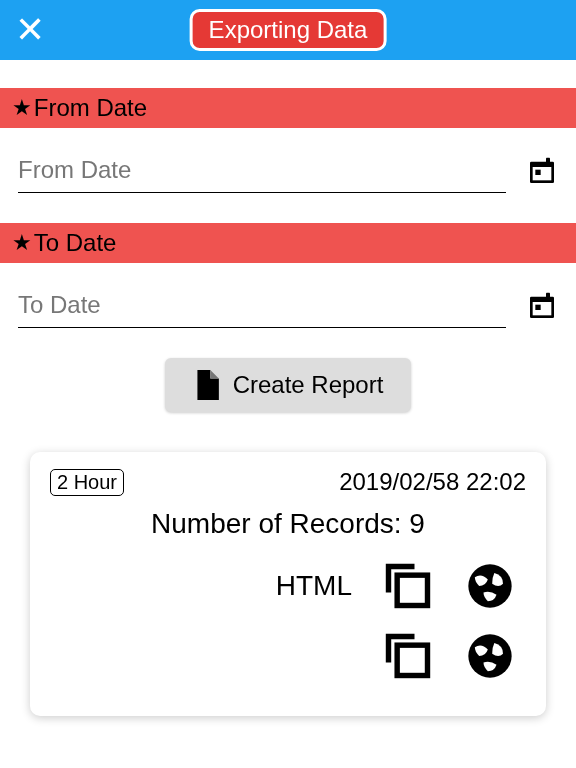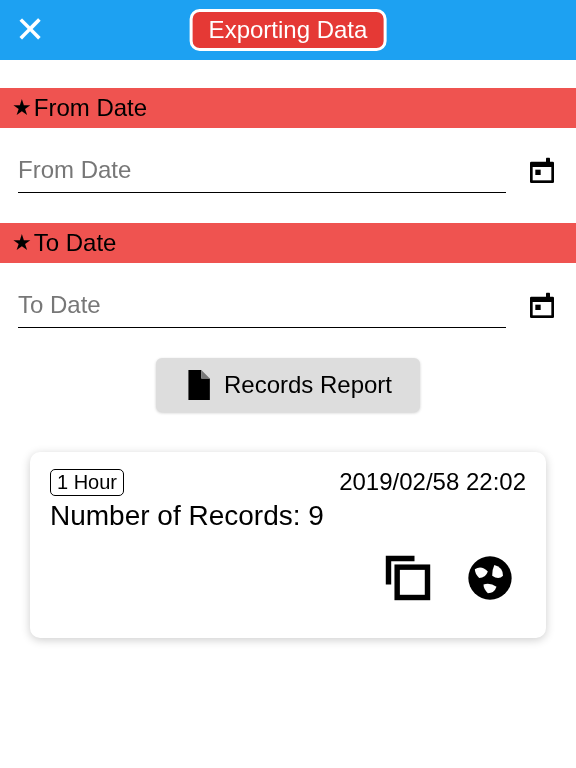--- a/index.html
+++ b/index.html
@@ -119,22 +119,23 @@
     .duration-badge {
       border: 1.5px solid #000;
       border-radius: 5px;
       padding: 1px 6px;
       font-size: 20px;
     }
     .timestamp {
       font-size: 24px;
     }
     .record-count {
+      text-align: center;
       font-size: 28px;
-      margin-top: 4px;
+      margin-top: 12px;
       margin-bottom: 20px;
     }
     .format-row {
       display: flex;
       align-items: center;
       justify-content: flex-end;
       gap: 30px;
       margin-bottom: 18px;
       padding-right: 10px;
     }
@@ -187,39 +188,52 @@
       <rect x="7" y="11" width="4" height="4" fill="#000"></rect>
     </svg>
   </div>
 
   <div class="create-btn-wrap">
     <button class="create-btn">
       <svg class="file-icon" viewBox="0 0 24 28">
         <path d="M4 0 L16 0 L24 8 L24 28 L4 28 Z M16 0 L16 8 L24 8" fill="#000"></path>
         <path d="M16 0 L24 8 L16 8 Z" fill="#777"></path>
       </svg>
-      <span>Records Report</span>
+      <span>Create Report</span>
     </button>
   </div>
 
   <div class="card">
     <div class="card-header">
-      <span class="duration-badge">1 Hour</span>
+      <span class="duration-badge">2 Hour</span>
       <span class="timestamp">2019/02/58 22:02</span>
     </div>
     <div class="record-count">Number of Records: 9</div>
 
-
     <div class="format-row">
+      <span class="format-label">HTML</span>
       <svg class="copy-icon" viewBox="0 0 24 24">
         <rect x="7" y="7" width="14" height="14" fill="none" stroke="#000" stroke-width="2.5"></rect>
         <path d="M3 15 L3 3 L15 3" fill="none" stroke="#000" stroke-width="2.5"></path>
       </svg>
       <svg class="globe-icon" viewBox="0 0 24 24">
         <circle cx="12" cy="12" r="10" fill="#000"></circle>
         <path d="M5 8 Q8 6 11 9 Q10 12 7 12 Q5 10 5 8 Z" fill="#fff"></path>
         <path d="M14 6 Q18 7 18 11 Q16 13 13 11 Q13 8 14 6 Z" fill="#fff"></path>
         <path d="M9 15 Q12 14 15 16 Q14 19 11 19 Q9 17 9 15 Z" fill="#fff"></path>
       </svg>
     </div>
+
+    <div class="format-row">
+      <svg class="copy-icon" viewBox="0 0 24 24">
+        <rect x="7" y="7" width="14" height="14" fill="none" stroke="#000" stroke-width="2.5"></rect>
+        <path d="M3 15 L3 3 L15 3" fill="none" stroke="#000" stroke-width="2.5"></path>
+      </svg>
+      <svg class="globe-icon" viewBox="0 0 24 24">
+        <circle cx="12" cy="12" r="10" fill="#000"></circle>
+        <path d="M5 8 Q8 6 11 9 Q10 12 7 12 Q5 10 5 8 Z" fill="#fff"></path>
+        <path d="M14 6 Q18 7 18 11 Q16 13 13 11 Q13 8 14 6 Z" fill="#fff"></path>
+        <path d="M9 15 Q12 14 15 16 Q14 19 11 19 Q9 17 9 15 Z" fill="#fff"></path>
+      </svg>
+    </div>
   </div>
 
 </div>
 
 </body></html>

